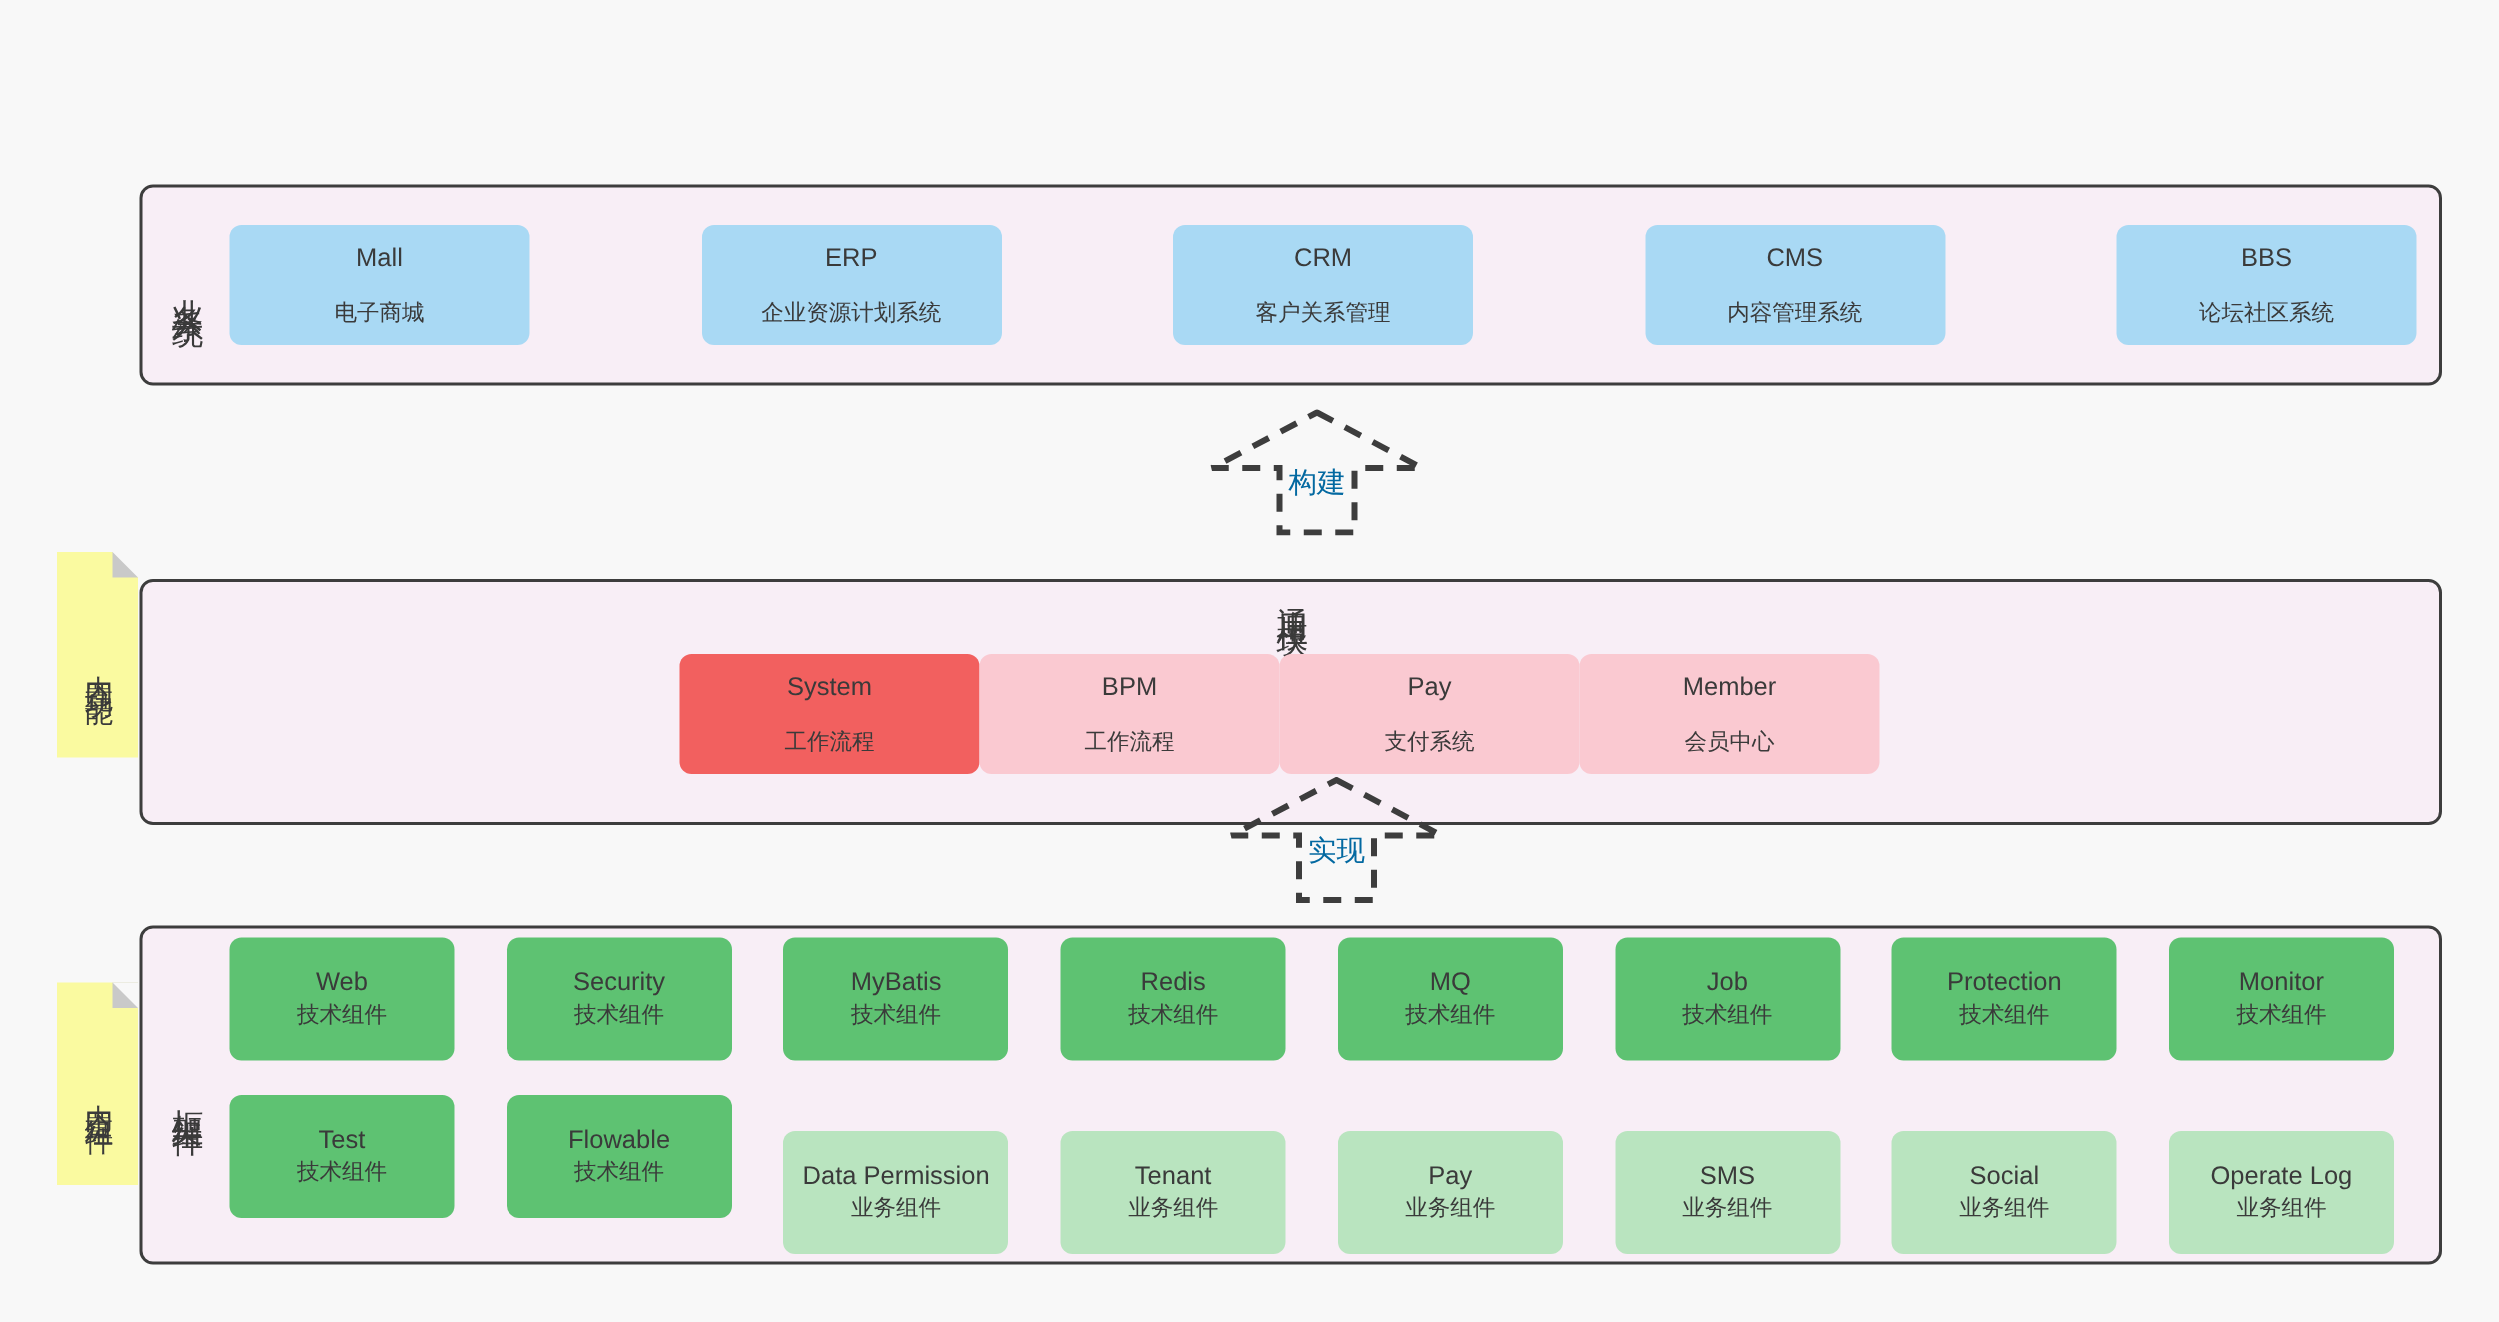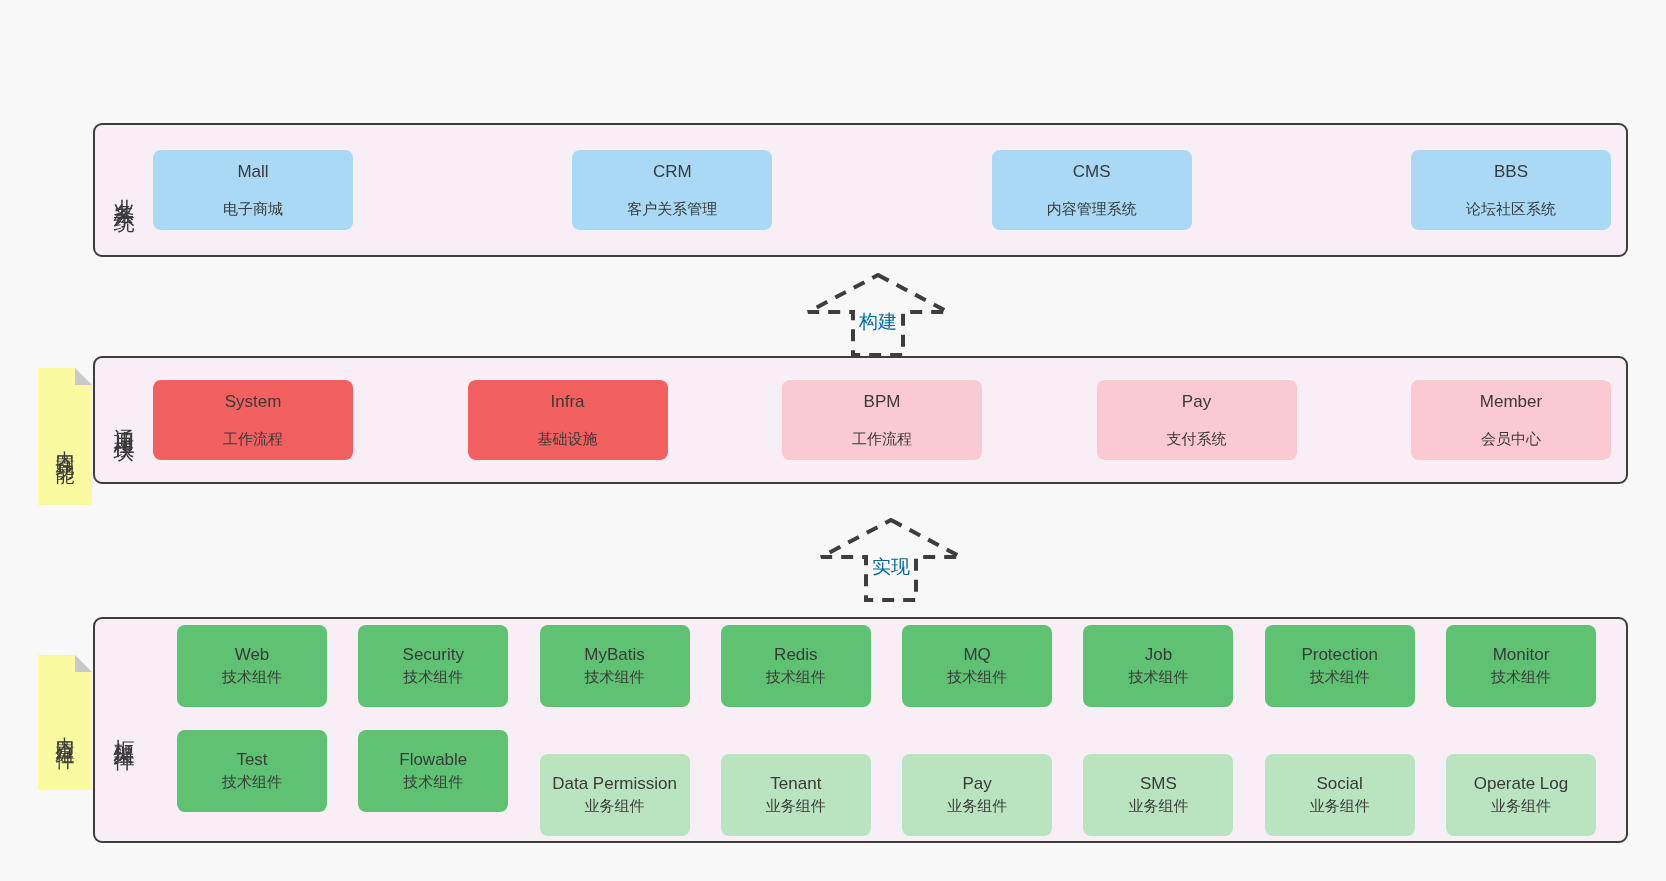--- a/index.html
+++ b/index.html
@@ -19,22 +19,22 @@
   .section{
     position:absolute;
     background:#f8eef6;
     border:2px solid #3d3d3d;
     border-radius:9px;
     display:flex;
     align-items:center;
     box-sizing:border-box;
   }
   .sec1{left:93px;top:123px;width:1535px;height:134px;}
-  .sec2{left:93px;top:356px;width:1535px;height:128px;}
-  .sec3{left:93px;top:617px;width:1535px;height:226px;gap:24px;}
+  .sec2{left:93px;top:386px;width:1535px;height:164px;flex-direction:column;}
+  .sec3{left:93px;top:617px;width:1535px;height:226px;}
   .section-label{
     width:58px;
     display:flex;align-items:center;justify-content:center;
     align-self:stretch;
     writing-mode:vertical-rl;
     text-orientation:upright;
     font-size:21px;
     letter-spacing:4px;
     color:#3a3a3a;
     margin:0 auto;
@@ -125,20 +125,24 @@
 <div class="canvas">
 
   <div class="section sec1">
     <div class="section-label">业务系统</div>
     <div class="boxes">
       <div class="box blue">
         <div class="box-name">Mall</div>
         <div class="box-desc">电子商城</div>
       </div>
       <div class="box blue">
+        <div class="box-name">ERP</div>
+        <div class="box-desc">企业资源计划系统</div>
+      </div>
+      <div class="box blue">
         <div class="box-name">CRM</div>
         <div class="box-desc">客户关系管理</div>
       </div>
       <div class="box blue">
         <div class="box-name">CMS</div>
         <div class="box-desc">内容管理系统</div>
       </div>
       <div class="box blue">
         <div class="box-name">BBS</div>
         <div class="box-desc">论坛社区系统</div>
@@ -157,24 +161,20 @@
     <div class="sticky-text">内置功能</div>
   </div>
 
   <div class="section sec2">
     <div class="section-label">通用模块</div>
     <div class="boxes">
       <div class="box red">
         <div class="box-name">System</div>
         <div class="box-desc">工作流程</div>
       </div>
-      <div class="box red">
-        <div class="box-name">Infra</div>
-        <div class="box-desc">基础设施</div>
-      </div>
       <div class="box pink">
         <div class="box-name">BPM</div>
         <div class="box-desc">工作流程</div>
       </div>
       <div class="box pink">
         <div class="box-name">Pay</div>
         <div class="box-desc">支付系统</div>
       </div>
       <div class="box pink">
         <div class="box-name">Member</div>

